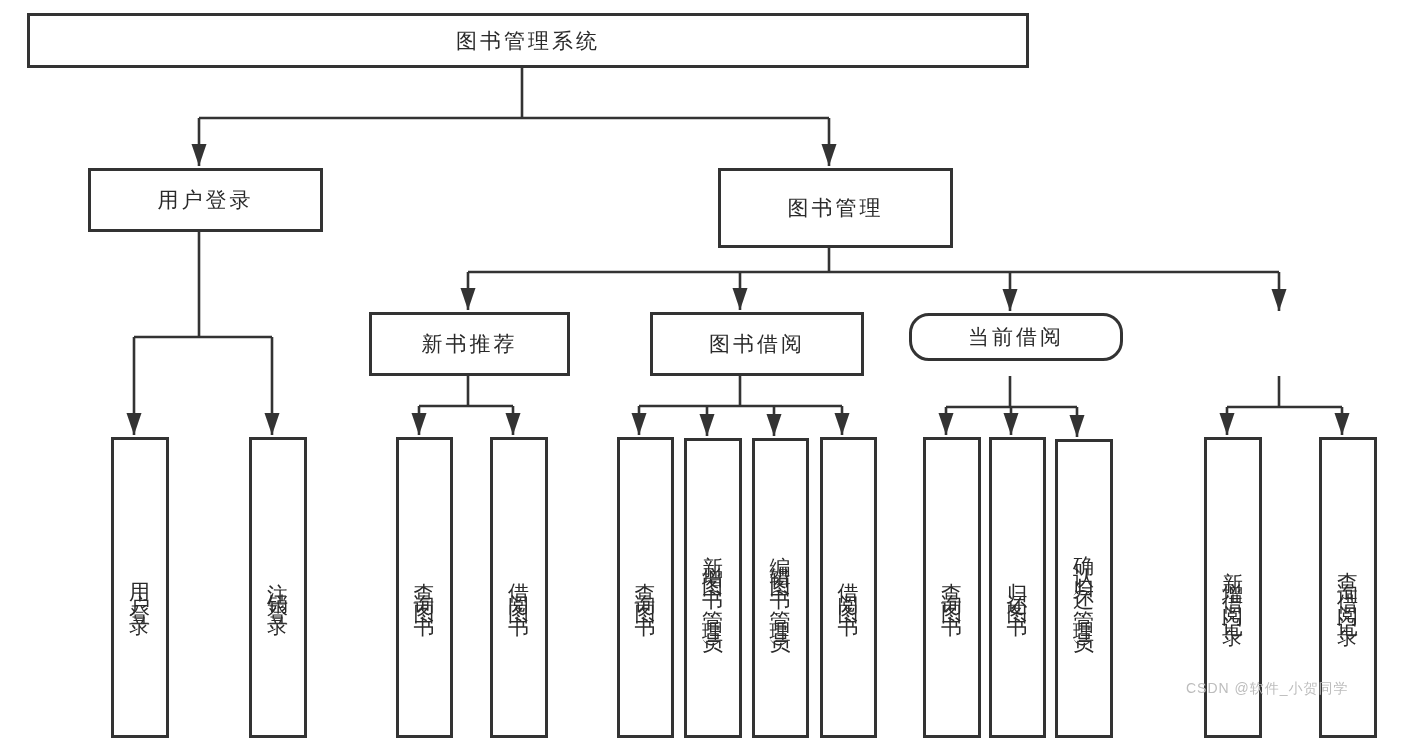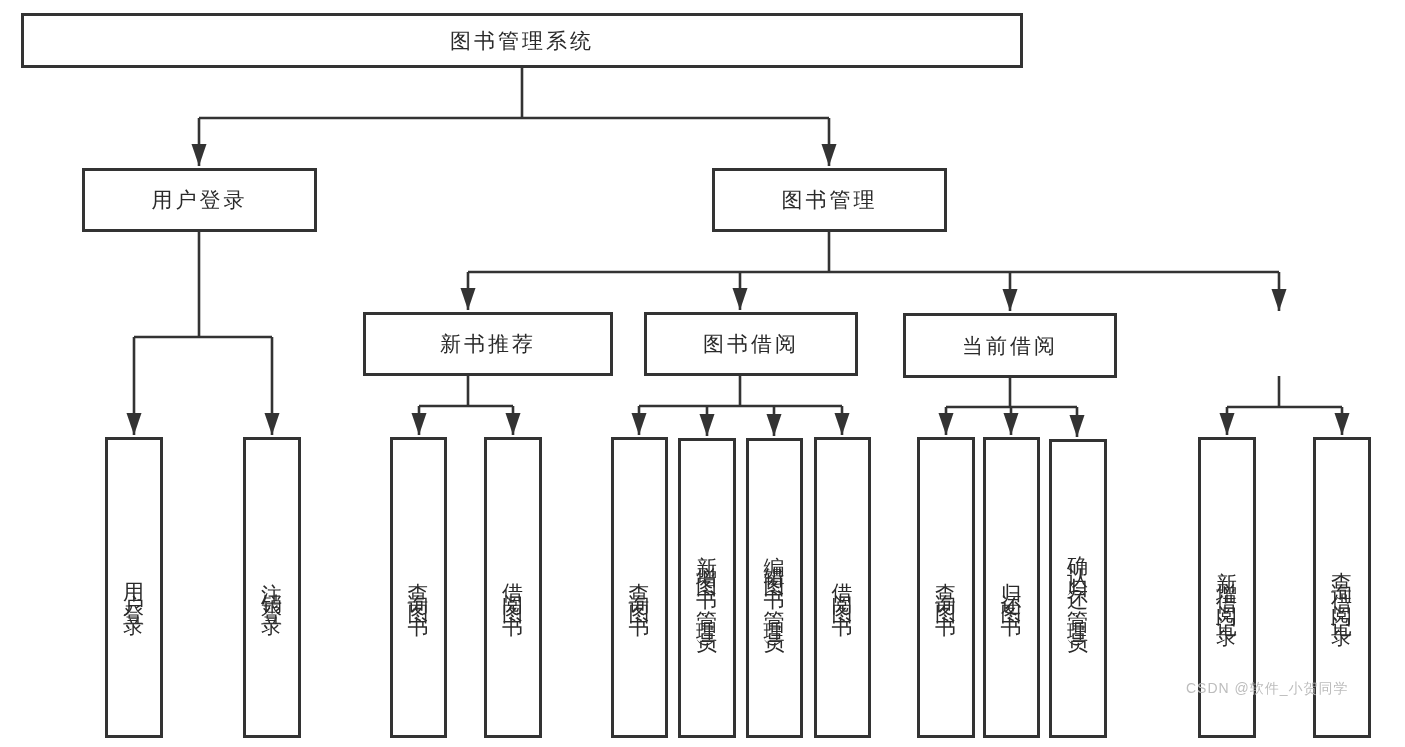--- a/index.html
+++ b/index.html
@@ -20,20 +20,21 @@
   .wires path{stroke:var(--line);stroke-width:2.6;fill:none;}
   .wires path.arrow{marker-end:url(#ah);}
   #ah path{fill:var(--line);stroke:none;}
   .node{
     position:absolute;
     box-sizing:border-box;
     border:3px solid var(--line);
     background:#fff;
     display:flex;align-items:center;justify-content:center;
     color:var(--text);
+    margin-left:6px;
   }
   .h{font-size:21px;letter-spacing:3px;white-space:nowrap;}
   .v span{
     writing-mode:vertical-rl;
     text-orientation:mixed;
     font-size:21px;
     letter-spacing:11px;
     line-height:1.1;
     white-space:nowrap;
   }
@@ -95,31 +96,31 @@
     <path class="arrow" d="M1342,407 V435"></path>
   </svg>
 
   <div class="node h" style="left:21px;top:13px;width:1002px;height:55px;border-width:3px;">
     <span>图书管理系统</span>
   </div>
 
   <div class="node h" style="left:82px;top:168px;width:235px;height:64px;">
     <span>用户登录</span>
   </div>
-  <div class="node h" style="left:712px;top:168px;width:235px;height:64px;align-items:center;">
+  <div class="node h" style="left:712px;top:168px;width:235px;height:80px;align-items:center;">
     <span>图书管理</span>
   </div>
 
-  <div class="node h" style="left:363px;top:312px;width:250px;height:64px;">
+  <div class="node h" style="left:363px;top:312px;width:201px;height:64px;">
     <span>新书推荐</span>
   </div>
   <div class="node h" style="left:644px;top:312px;width:214px;height:64px;">
     <span>图书借阅</span>
   </div>
-  <div class="node h" style="left:903px;top:313px;width:214px;height:65px;">
+  <div class="node h" style="left:903px;top:313px;width:214px;height:48px;border-radius:20px;">
     <span>当前借阅</span>
   </div>
 
   <div class="node v" style="left:105px;top:437px;width:58px;height:301px;">
     <span>用户登录</span>
   </div>
   <div class="node v" style="left:243px;top:437px;width:58px;height:301px;">
     <span>注销登录</span>
   </div>
 

